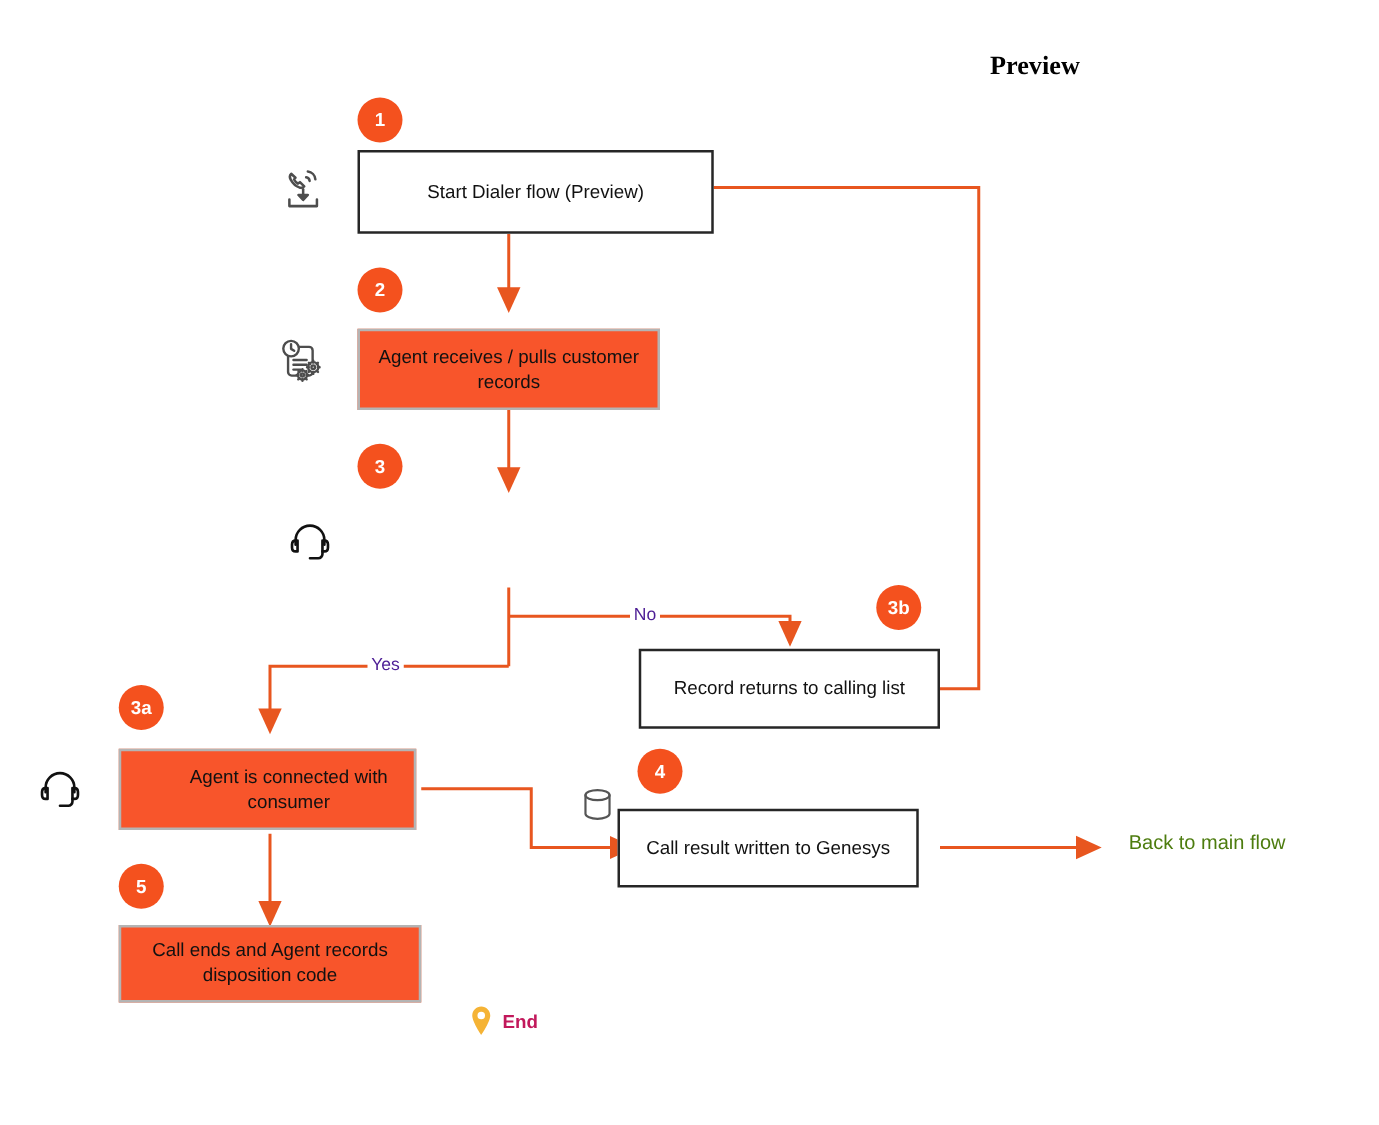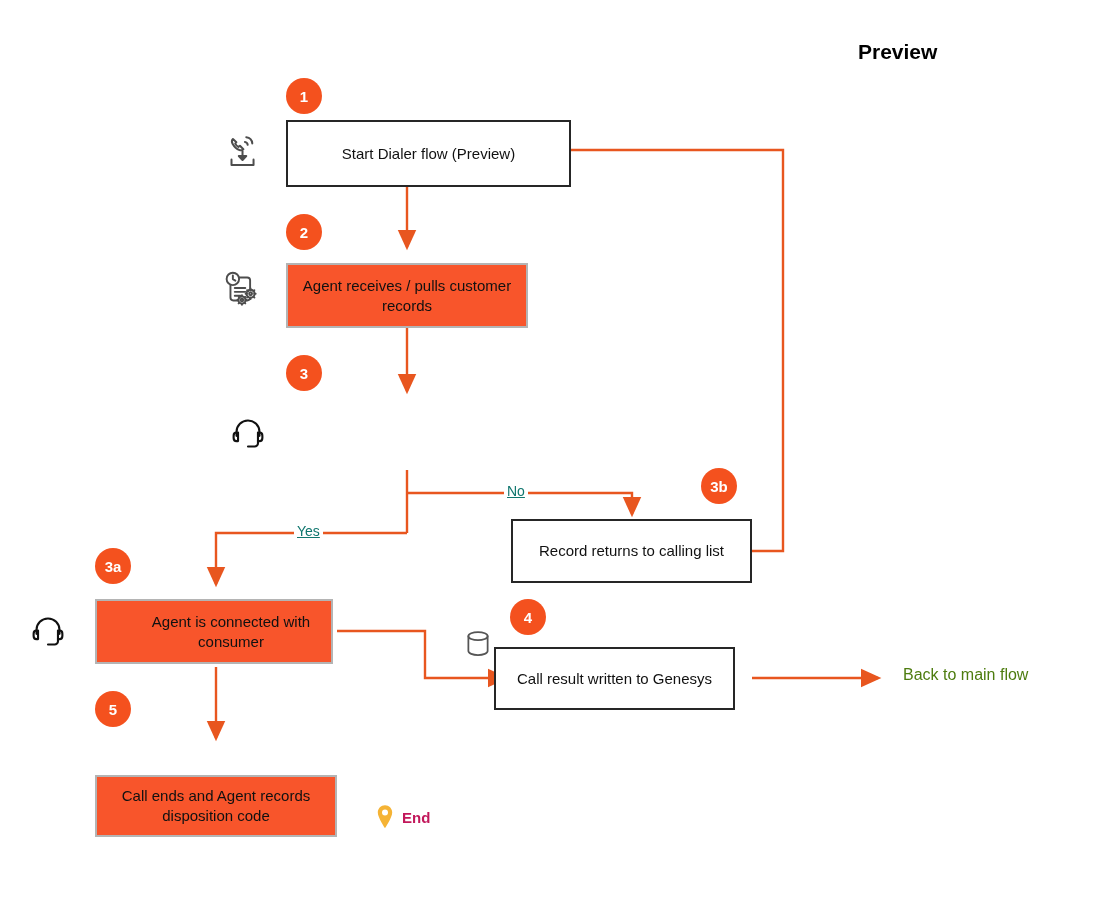--- a/index.html
+++ b/index.html
@@ -55,25 +55,24 @@
     font-size: 15px;
     font-weight: bold;
     display: flex;
     align-items: center;
     justify-content: center;
     letter-spacing: 0px;
   }
   .edge-label {
     position: absolute;
     font-size: 14px;
-    color: #0f766e;
+    color: #4c1d95;
     background: #ffffff;
     padding: 0 3px;
     white-space: nowrap;
-    text-decoration: underline;
   }
   .side-icon {
     position: absolute;
     width: 46px;
     height: 46px;
   }
   .side-icon svg { display: block; width: 100%; height: 100%; }
   .title {
     position: absolute;
     font-size: 21px;
@@ -126,21 +125,21 @@
       <path d="M752,551 L783,551 L783,150 L536,150" marker-end="url(#arrow)"></path>
 
       <path d="M337,631 L425,631 L425,678 L505,678" marker-end="url(#arrow)"></path>
 
       <path d="M216,667 L216,738" marker-end="url(#arrow)"></path>
 
       <path d="M752,678 L878,678" marker-end="url(#arrow)"></path>
     </g>
   </svg>
 
-  <div class="title" style="left:858px; top:40px;">Preview</div>
+  <div class="title" style="left:792px; top:40px;font-family:Liberation Serif, serif;">Preview</div>
 
   <div class="badge" style="left:286px; top:78px;">1</div>
   <div class="side-icon" style="left:220px; top:128px;">
     <svg viewBox="0 0 48 48" fill="none" stroke="#4d4d4d" stroke-width="2.1" stroke-linecap="round" stroke-linejoin="round">
       <path d="M13.5 11.5c-1.6 1.6-1.4 3.1-.4 4.9 1.5 2.7 4.6 5.6 7.2 6.5 1.6.5 2.9.4 4.1-.8l-3.6-3.6-1.6 1.2c-1.1-.6-2.6-2.1-3.3-3.4l1.2-1.5z"></path>
       <path d="M26 14.5c1.6.2 2.7 1.4 2.9 3"></path>
       <path d="M27.4 9.6c3.4.4 6 3.1 6.3 6.5"></path>
       <path d="M23.5 24.5v7.5"></path>
       <path d="M19.6 29.2l3.9 4.2 3.9-4.2z" fill="#4d4d4d"></path>
       <path d="M12 33v5.5h23V33"></path>
@@ -207,21 +206,21 @@
     <svg viewBox="0 0 48 48" fill="none" stroke="#555555" stroke-width="2" stroke-linecap="round" stroke-linejoin="round">
       <ellipse cx="24" cy="15" rx="11" ry="4.6"></ellipse>
       <path d="M13 15v17c0 2.5 4.9 4.6 11 4.6s11-2.1 11-4.6V15"></path>
     </svg>
   </div>
   <div class="node plain" style="left:494px; top:647px; width:241px; height:63px;">
     <span>Call result written to Genesys</span>
   </div>
 
   <div class="badge" style="left:95px; top:691px;">5</div>
-  <div class="node filled" style="left:95px; top:740px; width:242px; height:62px;margin-top:35px;">
+  <div class="node filled" style="left:95px; top:740px; width:242px; height:62px;">
     <span>Call ends and Agent records disposition code</span>
   </div>
 
   <div class="free-text" style="left:903px; top:666px;">Back to main flow</div>
 
   <div class="end-marker" style="left:375px; top:804px;">
     <span style="display:block;width:20px;height:26px;">
       <svg viewBox="0 0 20 26" width="20" height="26">
         <path d="M10 1.2c-4 0-7.2 3.2-7.2 7.2 0 5.1 7.2 15.6 7.2 15.6s7.2-10.5 7.2-15.6c0-4-3.2-7.2-7.2-7.2z" fill="#F5B335"></path>
         <circle cx="10" cy="8.4" r="3" fill="#ffffff"></circle>

